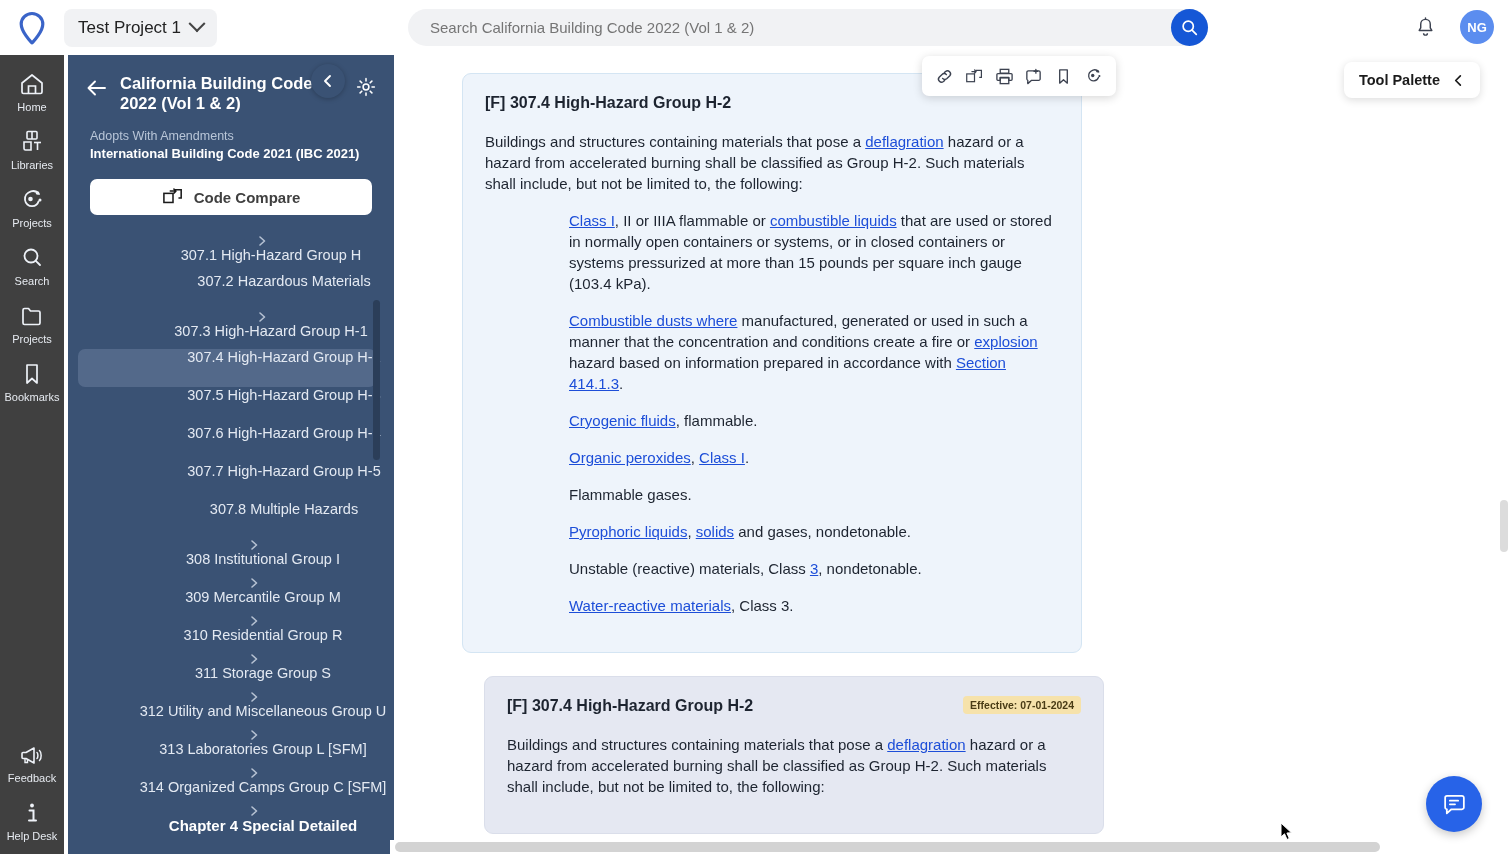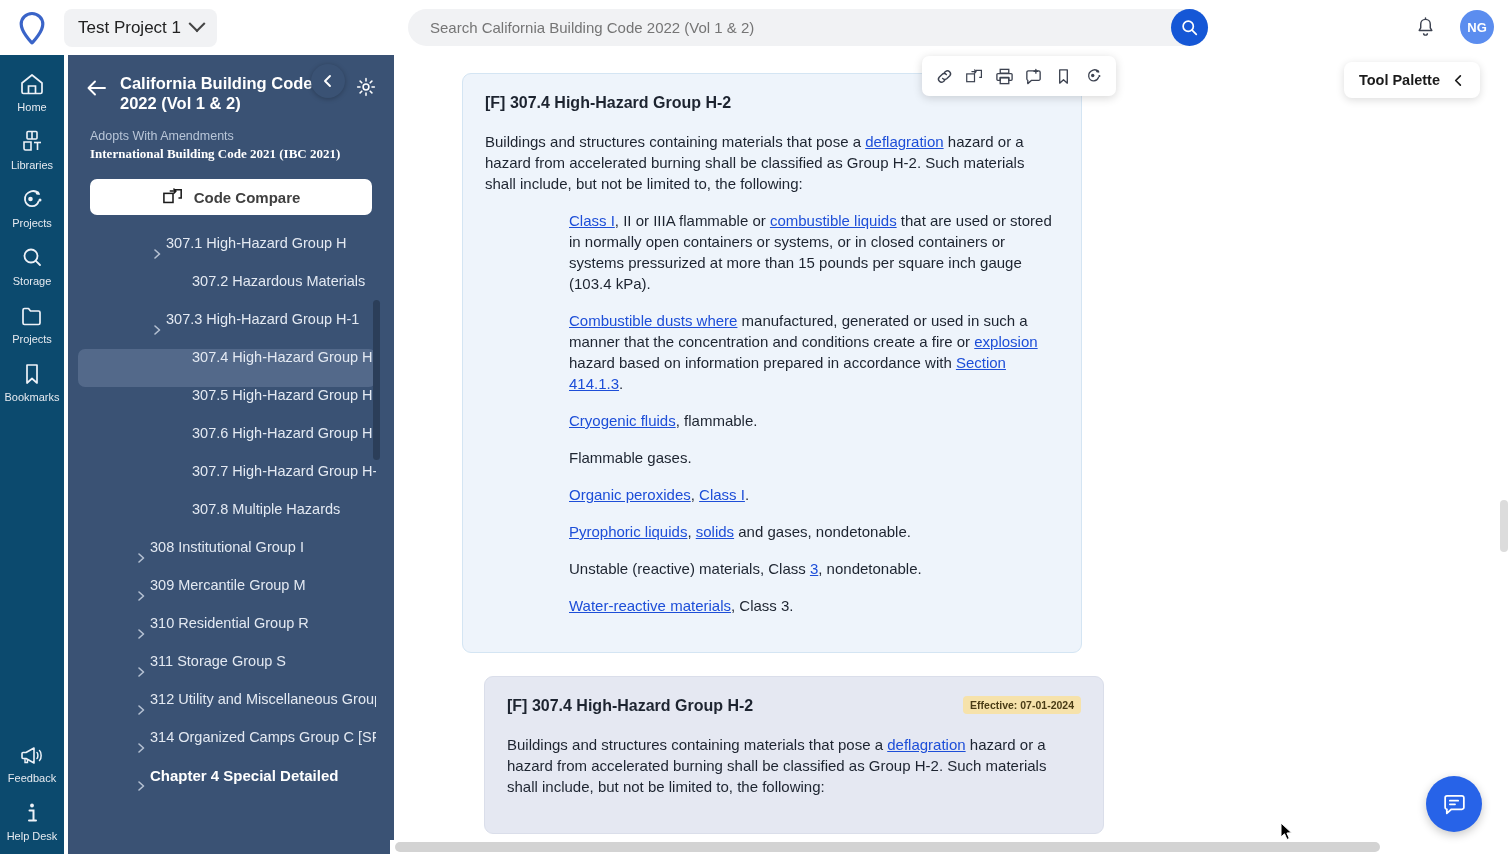--- a/index.html
+++ b/index.html
@@ -41,21 +41,21 @@
   .topbar-right { position: absolute; right: 16px; top: 10px; display: flex; align-items: center; gap: 24px; }
   .avatar {
     width: 34px; height: 34px; border-radius: 50%; background: #5b8def;
     color: #fff; font-size: 13px; font-weight: bold;
     display: flex; align-items: center; justify-content: center;
   }
 
   
   .rail {
     position: absolute; left: 0; top: 55px; width: 64px; height: 799px;
-    background: #0c4a6e; z-index: 30;
+    background: #404040; z-index: 30;
     display: flex; flex-direction: column; align-items: center;
   }
   .rail-item {
     width: 64px; padding-top: 16px; display: flex; flex-direction: column;
     align-items: center; gap: 4px; cursor: pointer;
   }
   .rail-item .lbl { font-size: 11px; color: #e6eaf0; }
   .rail-spacer { flex: 1; }
 
   
@@ -69,33 +69,33 @@
   }
   .nav-head { padding: 18px 18px 0 18px; display: flex; align-items: flex-start; }
   .back-arrow { width: 22px; height: 22px; margin-top: 4px; cursor: pointer; flex: none; }
   .nav-title {
     flex: 1; color: #ffffff; font-size: 16.5px; font-weight: bold;
     line-height: 20px; padding: 0 6px 0 12px;
   }
   .gear { width: 20px; height: 20px; margin-top: 4px; cursor: pointer; flex: none; }
   .adopts { padding: 14px 18px 0 22px; }
   .adopts .t1 { font-size: 12.5px; color: #b9c6d8; line-height: 18px; }
-  .adopts .t2 { font-size: 13px; color: #ffffff; font-weight: bold; line-height: 18px; font-family: Liberation Serif, serif; }
+  .adopts .t2 { font-size: 13px; color: #ffffff; font-weight: bold; line-height: 18px; }
   .code-compare {
     margin: 16px 22px 0 22px; height: 36px; background: #fff; border-radius: 7px;
     display: flex; align-items: center; justify-content: center; gap: 10px;
     cursor: pointer;
   }
   .code-compare .lbl { font-size: 15px; font-weight: bold; color: #404040; }
 
   .tree { margin-top: 20px; position: relative; }
   .tree-row {
-    display: flex; height: 38px;
+    display: flex; align-items: center; height: 38px;
     margin: 0 18px 0 10px; padding-left: 0px; border-radius: 7px;
-    cursor: pointer; color: #e3e9f2; font-size: 14.5px;
+    cursor: pointer; color: #e3e9f2; font-size: 14.5px; flex-direction: column;
   }
   .tree-row.sel { background: #53698a; }
   .tree-row .caret { width: 18px; flex: none; display: flex; align-items: center; justify-content: center; }
   .tree-row .txt { white-space: nowrap; overflow: hidden; }
   .ind-0 { padding-left: 72px; }
   .ind-0 .caret { margin-left: -18px; }
   .ind-1 { padding-left: 88px; }
   .ind-1 .caret { margin-left: -18px; }
   .ind-2 { padding-left: 114px; }
   .ind-2 .caret { margin-left: -18px; }
@@ -241,21 +241,21 @@
         <circle cx="12.5" cy="12" r="2.3" fill="#eef2f8"></circle>
       </svg>
       <span class="lbl">Projects</span>
     </div>
 
     <div class="rail-item">
       <svg width="28" height="26" viewBox="0 0 28 26">
         <circle cx="13" cy="11" r="6.5" fill="none" stroke="#eef2f8" stroke-width="1.8"></circle>
         <line x1="17.8" y1="15.8" x2="22" y2="20" stroke="#eef2f8" stroke-width="1.8" stroke-linecap="round"></line>
       </svg>
-      <span class="lbl">Storage</span>
+      <span class="lbl">Search</span>
     </div>
 
     <div class="rail-item">
       <svg width="28" height="26" viewBox="0 0 28 26">
         <path d="M5 20V7a1.5 1.5 0 0 1 1.5-1.5h4l2 2.5h8A1.5 1.5 0 0 1 22 9.5V20a1.5 1.5 0 0 1-1.5 1.5h-14A1.5 1.5 0 0 1 5 20z" fill="none" stroke="#eef2f8" stroke-width="1.7" stroke-linejoin="round"></path>
       </svg>
       <span class="lbl">Projects</span>
     </div>
 
     <div class="rail-item">
@@ -395,20 +395,28 @@
               </svg>
             </span>
             <span class="txt">312 Utility and Miscellaneous Group U</span>
           </div>
           <div class="tree-row ind-0">
             <span class="caret">
               <svg width="10" height="12" viewBox="0 0 10 12">
                 <polyline points="3,2 7.5,6 3,10" fill="none" stroke="#b5c1d2" stroke-width="1.6" stroke-linecap="round" stroke-linejoin="round"></polyline>
               </svg>
             </span>
+            <span class="txt">313 Laboratories Group L [SFM]</span>
+          </div>
+          <div class="tree-row ind-0">
+            <span class="caret">
+              <svg width="10" height="12" viewBox="0 0 10 12">
+                <polyline points="3,2 7.5,6 3,10" fill="none" stroke="#b5c1d2" stroke-width="1.6" stroke-linecap="round" stroke-linejoin="round"></polyline>
+              </svg>
+            </span>
             <span class="txt">314 Organized Camps Group C [SFM]</span>
           </div>
           <div class="tree-row ind-0 bold">
             <span class="caret">
               <svg width="10" height="12" viewBox="0 0 10 12">
                 <polyline points="3,2 7.5,6 3,10" fill="none" stroke="#b5c1d2" stroke-width="1.6" stroke-linecap="round" stroke-linejoin="round"></polyline>
               </svg>
             </span>
             <span class="txt">Chapter 4 Special Detailed</span>
           </div>
@@ -427,22 +435,22 @@
   <div class="docarea">
     <div class="doc-scroll-inner" id="doc">
         <div class="section-card card-a">
           <div class="sec-title-row">
             <div class="sec-title">[F] 307.4 High-Hazard Group H-2</div>
           </div>
           <div class="para"><span>Buildings and structures containing materials that pose a </span><span class="lnk">deflagration</span><span> hazard or a hazard from accelerated burning shall be classified as Group H-2. Such materials shall include, but not be limited to, the following:</span></div>
           <div class="para indent"><span class="lnk">Class I</span><span>, II or IIIA flammable or </span><span class="lnk">combustible liquids</span><span> that are used or stored in normally open containers or systems, or in closed containers or systems pressurized at more than 15 pounds per square inch gauge (103.4 kPa).</span></div>
           <div class="para indent"><span class="lnk">Combustible dusts where</span><span> manufactured, generated or used in such a manner that the concentration and conditions create a fire or </span><span class="lnk">explosion</span><span> hazard based on information prepared in accordance with </span><span class="lnk">Section 414.1.3</span><span>.</span></div>
           <div class="para indent"><span class="lnk">Cryogenic fluids</span><span>, flammable.</span></div>
+          <div class="para indent"><span class="lnk">Organic peroxides</span><span>, </span><span class="lnk">Class I</span><span>.</span></div>
           <div class="para indent"><span>Flammable gases.</span></div>
-          <div class="para indent"><span class="lnk">Organic peroxides</span><span>, </span><span class="lnk">Class I</span><span>.</span></div>
           <div class="para indent"><span class="lnk">Pyrophoric liquids</span><span>, </span><span class="lnk">solids</span><span> and gases, nondetonable.</span></div>
           <div class="para indent"><span>Unstable (reactive) materials, Class </span><span class="lnk">3</span><span>, nondetonable.</span></div>
           <div class="para indent"><span class="lnk">Water-reactive materials</span><span>, Class 3.</span></div>
         </div>
         <div class="section-card card-b">
           <div class="sec-title-row">
             <div class="sec-title">[F] 307.4 High-Hazard Group H-2</div>
             <div class="eff-badge">Effective: 07-01-2024</div>
           </div>
           <div class="para"><span>Buildings and structures containing materials that pose a </span><span class="lnk">deflagration</span><span> hazard or a hazard from accelerated burning shall be classified as Group H-2. Such materials shall include, but not be limited to, the following:</span></div>

